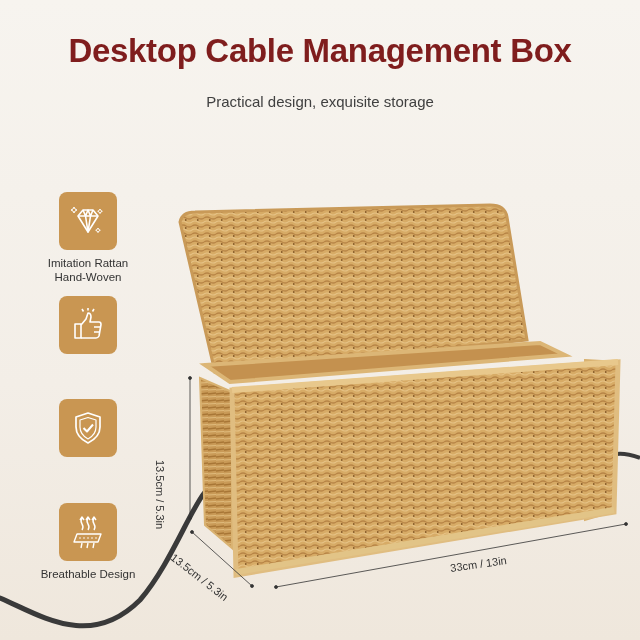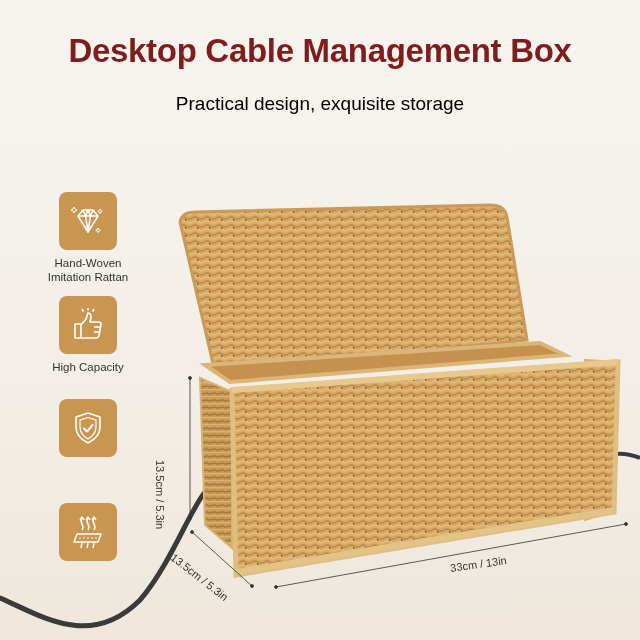--- a/index.html
+++ b/index.html
@@ -9,21 +9,21 @@
     font-family: "Liberation Sans", "DejaVu Sans", sans-serif;
     color:#222;
   }
   .title {
     position:absolute; left:0; right:0; top:32px; text-align:center;
     font-size:33px; font-weight:bold; color:#7f1d1d; letter-spacing:-0.3px;
     font-family: "Liberation Sans", sans-serif;
   }
   .subtitle {
     position:absolute; left:0; right:0; top:93px; text-align:center;
-    font-size:19px; color:#000000;
+    font-size:15px; color:#404040;
   }
   .feature { position:absolute; width:140px; text-align:center; }
   .feature .badge {
     width:58px; height:58px; margin:0 auto; border-radius:8px;
     background:#c99652; display:flex; align-items:center; justify-content:center;
   }
   .feature .label { margin-top:6px; font-size:11.5px; color:#333; line-height:14px; }
   .f1 { left:18px; top:192px; }
   .f2 { left:18px; top:296px; }
   .f3 { left:18px; top:399px; }
@@ -100,36 +100,33 @@
   <div class="badge">
     <svg width="40" height="40" viewBox="0 0 40 40" fill="none" stroke="#fff" stroke-width="1.6" stroke-linejoin="round">
       <path d="M10 15 L15 9 L25 9 L30 15 L20 31 Z"></path>
       <path d="M10 15 L30 15 M15 9 L17.5 15 L20 9 L22.5 15 L25 9 M17.5 15 L20 31 L22.5 15"></path>
       <path d="M6 6 l1 2 l2 1 l-2 1 l-1 2 l-1 -2 l-2 -1 l2 -1 z" stroke-width="1"></path>
       <path d="M32 8 l0.8 1.5 l1.5 0.8 l-1.5 0.8 l-0.8 1.5 l-0.8 -1.5 l-1.5 -0.8 l1.5 -0.8 z" stroke-width="1"></path>
       <path d="M30 27 l0.8 1.5 l1.5 0.8 l-1.5 0.8 l-0.8 1.5 l-0.8 -1.5 l-1.5 -0.8 l1.5 -0.8 z" stroke-width="1"></path>
     </svg>
   </div>
   <div class="label">
+    <div>Imitation Rattan</div>
     <div>Hand-Woven</div>
-    <div>Imitation Rattan</div>
   </div>
 </div>
 
 <div class="feature f2">
   <div class="badge">
     <svg width="40" height="40" viewBox="0 0 40 40" fill="none" stroke="#fff" stroke-width="1.6" stroke-linejoin="round">
       <rect x="7" y="19" width="6" height="14"></rect>
       <path d="M13 20 L18 14 L20 8 Q23 8 23 12 L22 17 L31 17 Q33 17 33 19.5 L31 31 Q30 33 28 33 L13 33"></path>
       <path d="M26 22 L32 22 M26 27 L31 27"></path>
       <path d="M20 3 L20 5.5 M26 4 L24.5 6.5 M14 4 L15.5 6.5"></path>
     </svg>
-  </div>
-  <div class="label">
-    <div>High Capacity</div>
   </div>
 </div>
 
 <div class="feature f3">
   <div class="badge">
     <svg width="40" height="40" viewBox="0 0 40 40" fill="none" stroke="#fff" stroke-width="1.7" stroke-linejoin="round">
       <path d="M20 5 L32 9 L32 19 Q32 29 20 35 Q8 29 8 19 L8 9 Z"></path>
       <path d="M20 9.5 L28 12 L28 19 Q28 26.5 20 31 Q12 26.5 12 19 L12 12 Z" stroke-width="1.2"></path>
       <path d="M15.5 20 L19 23.5 L25 16.5" stroke-width="2"></path>
     </svg>
@@ -145,13 +142,16 @@
       <path d="M14 31 L13 36 M20 31 L19 36 M26 31 L25 36"></path>
       <g fill="#fff" stroke="none">
         <circle cx="12" cy="26" r="0.8"></circle>
           <circle cx="16" cy="26" r="0.8"></circle>
           <circle cx="20" cy="26" r="0.8"></circle>
         <circle cx="24" cy="26" r="0.8"></circle>
           <circle cx="28" cy="26" r="0.8"></circle>
       </g>
     </svg>
   </div>
+  <div class="label">
+    <div>Breathable Design</div>
+  </div>
 </div>
 
 </body></html>

